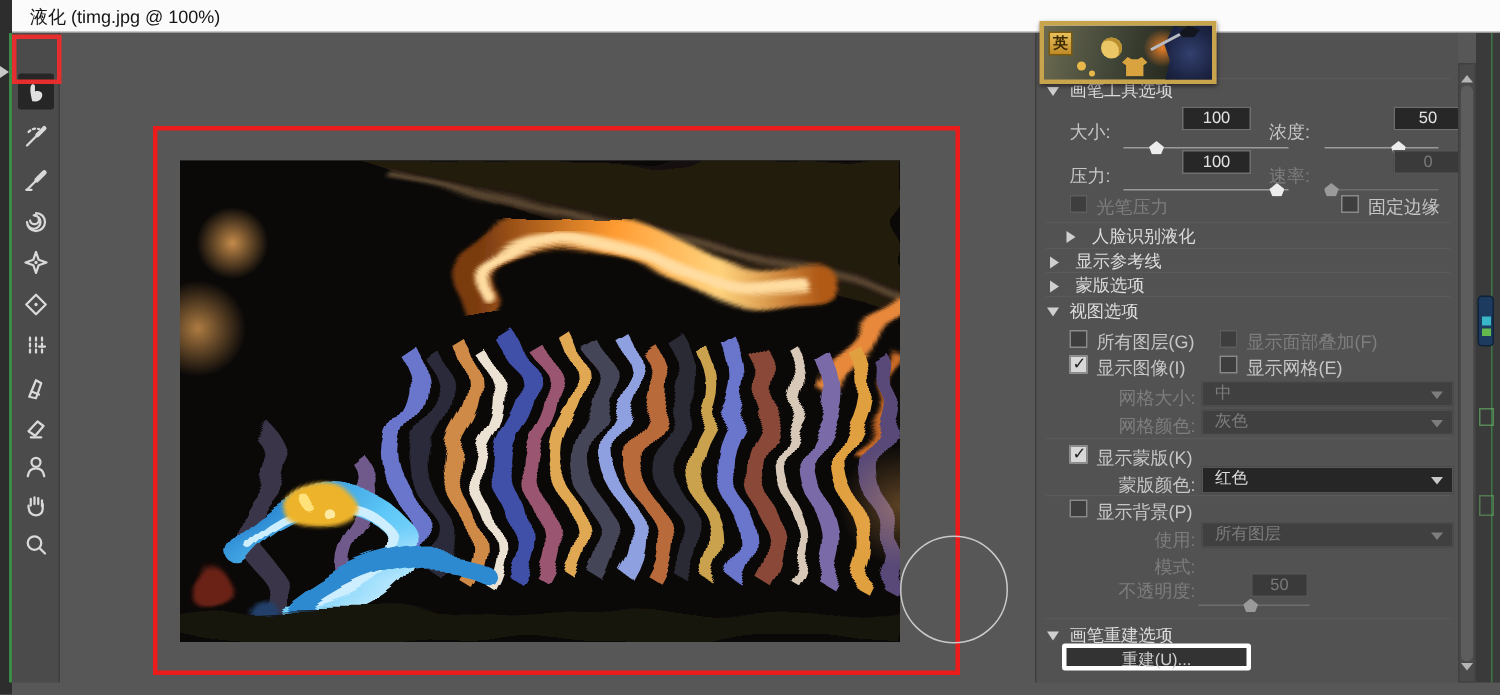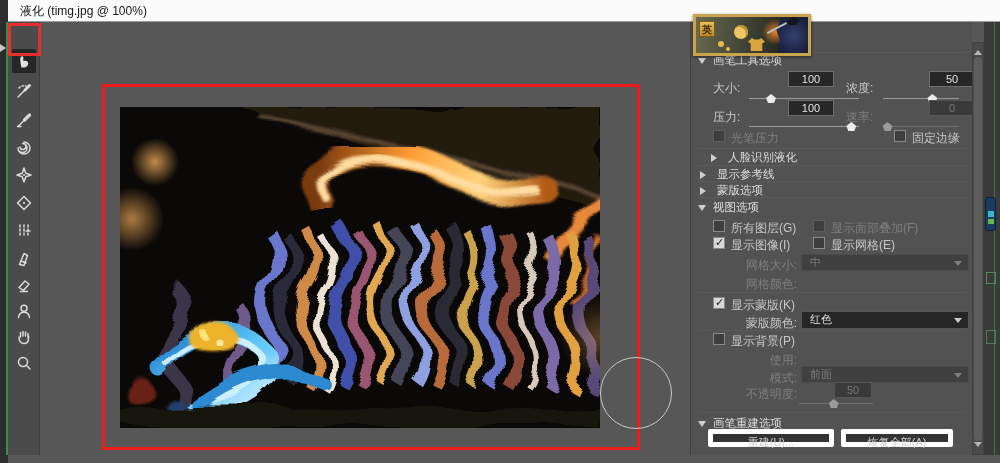--- a/index.html
+++ b/index.html
@@ -51,21 +51,21 @@
   .thumb { position:absolute; top:-4px; width:10px; height:9px; transform:translateX(-50%); background:#ececec; clip-path:polygon(50% 0,100% 45%,80% 100%,20% 100%,0 45%); }
   .track.dim .thumb { background:#9a9a9a; }
   .cb { position:absolute; width:12px; height:12px; background:#3e3e3e; border:1px solid #8a8a8a; }
   .cb.dim { border-color:#5d5d5d; }
   .cb.on { background:#d8d8d8; }
   .cb.on::after { content:"✓"; position:absolute; left:1px; top:-2px; font-size:11px; color:#1c1c1c; font-weight:bold; }
   .dd { position:absolute; height:17px; background:#404040; border:1px solid #4d4d4d; color:#7d7d7d; line-height:15px; padding-left:8px; }
   .dd.en { background:#262626; border-color:#565656; color:#dedede;font-family:Liberation Serif, serif; }
   .dd .chev { position:absolute; right:6px; top:6px; width:0; height:0; border:4px solid transparent; border-top:5px solid #7d7d7d; }
   .dd.en .chev { border-top-color:#c9c9c9; }
-  .pbtn { position:absolute; height:18px; background:#333333; border:5px solid #ffffff; border-radius:2px; color:#cccccc; font-size:11px; text-align:center; line-height:16px; }
+  .pbtn { position:absolute; height:18px; background:#333333; border:3px solid #ffffff; border-radius:2px; color:#cccccc; font-size:11px; text-align:center; line-height:16px; }
 
   
   #scrollbar { left:972px; top:42px; width:12px; height:413px; background:#4a4a4a; border:1px solid #414141; }
   .sb-arrow { position:absolute; left:1px; width:8px; height:0; border:4px solid transparent; }
   #sb-up { top:3px; border-bottom:5px solid #b5b5b5; }
   #sb-down { bottom:3px; border-top:5px solid #b5b5b5; }
   #sb-thumb { position:absolute; left:1px; top:14px; width:8px; height:384px; background:#5d5d5d; border-radius:4px; }
 
   
   #ad-banner { left:693px; top:14px; width:118px; height:42px; border:3px solid #c8a44c; background:linear-gradient(100deg,#6b6a50 0%,#45493a 38%,#262a20 75%,#1b1e17 100%); z-index:40; box-shadow:0 1px 3px rgba(0,0,0,.5); overflow:hidden; }
@@ -311,50 +311,50 @@
 
   <div class="cb on" style="left:22px;top:215px"></div>
   <div class="lbl" style="left:40px;top:215px">显示图像(I)</div>
   <div class="cb" style="left:122px;top:215px"></div>
   <div class="lbl" style="left:140px;top:215px">显示网格(E)</div>
 
   <div class="lbl dis ralign" style="left:30px;top:235px;width:76px">网格大小:</div>
   <div class="dd" style="left:110px;top:232px;width:168px"><span>中</span><span class="chev"></span></div>
 
   <div class="lbl dis ralign" style="left:30px;top:254px;width:76px">网格颜色:</div>
+  <div class="dd" style="left:110px;top:251px;width:168px"><span>灰色</span><span class="chev"></span></div>
 
   <div class="hr" style="top:270px"></div>
   <div class="cb on" style="left:22px;top:275px"></div>
   <div class="lbl" style="left:40px;top:275px">显示蒙版(K)</div>
 
   <div class="lbl ralign" style="left:30px;top:293px;width:76px">蒙版颜色:</div>
   <div class="dd en" style="left:110px;top:289px;width:168px;height:18px"><span>红色</span><span class="chev"></span></div>
 
   <div class="hr" style="top:308px"></div>
   <div class="cb" style="left:22px;top:311px"></div>
   <div class="lbl" style="left:40px;top:311px">显示背景(P)</div>
 
   <div class="lbl dis ralign" style="left:30px;top:330px;width:76px">使用:</div>
+  <div class="dd" style="left:110px;top:326px;width:168px"><span>所有图层</span><span class="chev"></span></div>
 
   <div class="lbl dis ralign" style="left:30px;top:348px;width:76px">模式:</div>
-  <div class="dd" style="left:110px;top:344px;width:168px"><span>前面</span><span class="chev"></span></div>
 
   <div class="lbl dis ralign" style="left:30px;top:364px;width:76px">不透明度:</div>
   <div class="vbox dim" style="left:143px;top:360px;width:38px">50</div>
   <div class="track dim" style="left:108px;top:381px;width:74px">
       <div class="thumb" style="left: 47%;"></div>
     </div>
 
   <div class="hr" style="top:390px"></div>
   <div class="sechead" style="left:7px;top:394px">
     <span class="tri-d"></span>
     <span>画笔重建选项</span>
   </div>
   <div class="pbtn" style="left:17px;top:407px;width:126px">重建(U)...</div>
-  <div class="pbtn" style="left:150px;top:407px;width:112px">恢复全部(A)</div>
 </div>
 
 <div class="abs" id="scrollbar">
   <div class="sb-arrow" id="sb-up"></div>
   <div id="sb-thumb"></div>
   <div class="sb-arrow" id="sb-down"></div>
 </div>
 
 <div class="abs" id="right-strip"></div>
 <div class="abs" id="green-guide-right"></div>

